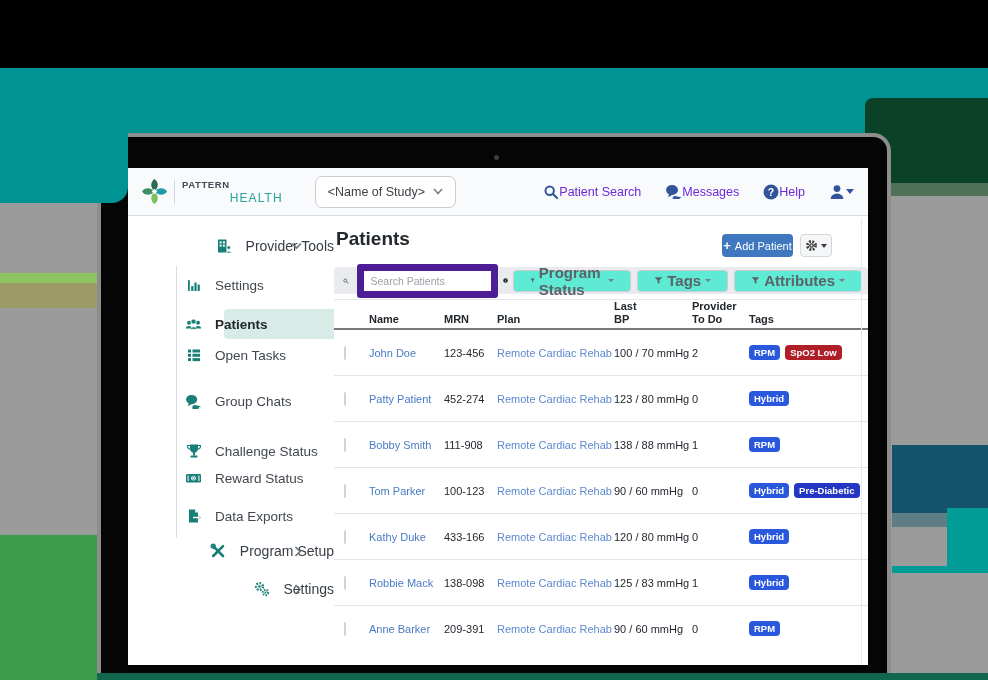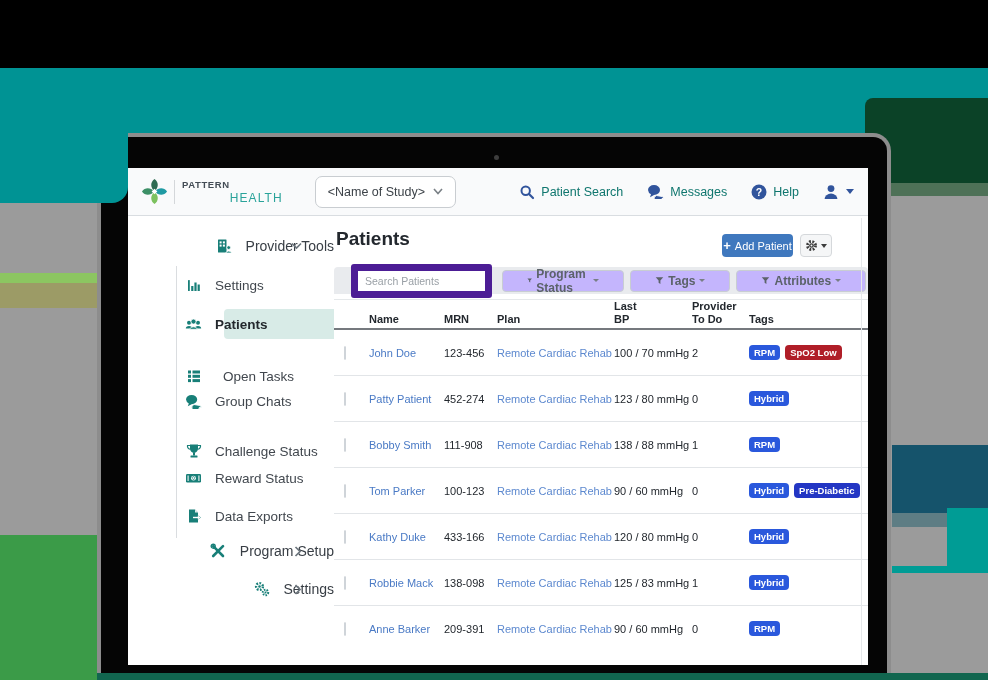--- a/index.html
+++ b/index.html
@@ -21,21 +21,21 @@
   .navbar{position:absolute;left:0;top:0;width:740px;height:48px;background:#f9fafb;
           border-bottom:1px solid #d9dde1;display:flex;align-items:center;box-sizing:border-box;}
   .brand{display:flex;align-items:center;margin-left:13px;}
   .brand-divider{width:1px;height:24px;background:#d4d7da;margin:0 7px 0 6px;}
   .brand-text{display:flex;flex-direction:row;line-height:1;}
   .brand-top{font-size:9.5px;font-weight:bold;letter-spacing:.6px;color:#434c55;}
   .brand-bot{font-size:12px;letter-spacing:1.1px;color:#2aa39a;margin-top:12px;}
   .study-btn{margin-left:32px;height:30px;padding:0 12px;display:flex;align-items:center;gap:8px;
              background:#fff;border:1px solid #c9cdd1;border-radius:7px;font-size:12.5px;color:#3c4248;}
   .nav-right{margin-left:auto;margin-right:14px;display:flex;align-items:center;gap:24px;}
-  .nav-item{display:flex;align-items:center;gap:6px;color:#0f766e;font-size:12.5px;font-weight:500;}
+  .nav-item{display:flex;align-items:center;color:#6d28d9;font-size:12.5px;font-weight:500;}
   .caret{width:0;height:0;border-left:4px solid transparent;border-right:4px solid transparent;
          border-top:5px solid #31549c;display:inline-block;}
 
   
   .sidebar{position:absolute;left:0;top:48px;width:206px;height:449px;background:#fff;}
   .guide{position:absolute;left:48px;top:50px;width:1px;height:272px;background:#dadde0;}
   .side-row{position:absolute;height:38px;display:flex;align-items:center;color:#41474e;font-size:13.5px;}
   .side-row .ic{width:17px;height:17px;flex:0 0 17px;display:flex;align-items:center;justify-content:center;}
   .parent{left:0;width:206px;padding-left:14px;box-sizing:border-box;font-size:14px;color:#383e45;justify-content:flex-end;}
   .parent .ic{margin-right:13px;}
@@ -56,23 +56,23 @@
             border:1px solid #d5d8db;border-radius:4px;box-sizing:border-box;
             display:flex;align-items:center;justify-content:center;gap:3px;}
   .gear-btn .caret{border-top-color:#3c3c3c;border-left-width:3.5px;border-right-width:3.5px;border-top-width:4px;}
   .toolbar{position:absolute;left:0;top:51px;width:534px;height:27px;background:#e9ebee;border-radius:4px 4px 0 0;
            display:flex;align-items:center;}
   .search-ic{margin:0 8px 0 9px;}
   .search-input{width:113px;height:20px;background:#fff;border:7px solid #4c1d95;border-radius:3px;
                 font-size:10.5px;color:#3c4248;padding:0 7px;font-family:"Liberation Sans",sans-serif;}
   .search-input::placeholder{color:#9aa0a6;}
   .info-ic{margin:0 5px 0 5px;}
-  .filter-btn{height:20px;margin-right:6px;padding:0 24px;display:flex;align-items:center;gap:4px;
-              background:#c4b5fd;border:1px solid #c8cdd2;border-radius:4px;
-              font-size:12px;font-weight:bold;color:#5b6269;}
+  .filter-btn{height:20px;margin-right:6px;padding:0 16px;display:flex;align-items:center;gap:4px;
+              background:#5eead4;border:1px solid #c8cdd2;border-radius:4px;
+              font-size:15px;font-weight:bold;color:#5b6269;}
   .filter-btn .caret{border-top-color:#787f86;border-left-width:3px;border-right-width:3px;border-top-width:3.5px;}
 
   
   .tbl{position:absolute;left:0;top:83px;width:534px;}
   .trow{display:grid;grid-template-columns:25px 75px 53px 117px 78px 57px auto;
         align-items:center;padding-left:10px;}
   .thead{height:31px;border-top:1px solid #e5e8ea;border-bottom:2px solid #75797e;
          font-size:11px;font-weight:bold;color:#23282e;line-height:13px;align-items:end;
          padding-bottom:5px;box-sizing:border-box;}
   .tr{height:45px;border-bottom:1px solid #e2e5e8;font-size:11px;color:#23282e;}
@@ -202,21 +202,21 @@
                 <circle cx="13" cy="6.8" r="2" fill="#187f78"></circle>
                 <circle cx="8.5" cy="5.6" r="2.5" fill="#187f78" stroke="#fff" stroke-width="0.7"></circle>
                 <path d="M0.8 12.5 a3.2 2.6 0 0 1 6.4 0 Z" fill="#187f78"></path>
                 <path d="M9.8 12.5 a3.2 2.6 0 0 1 6.4 0 Z" fill="#187f78"></path>
                 <path d="M4.6 13.3 a4 3.2 0 0 1 7.8 0 Z" fill="#187f78" stroke="#fff" stroke-width="0.7"></path>
               </svg>
             </span>
             <span class="lbl">Patients</span>
           </div>
 
-          <div class="side-row child" style="top:141px;gap:8px;">
+          <div class="side-row child" style="top:120px;">
             <span class="ic">
               <svg width="16" height="16" viewBox="0 0 16 16">
                 <rect x="2" y="2.5" width="3" height="3" fill="#187f78"></rect>
                   <rect x="6.5" y="2.5" width="7.5" height="3" fill="#187f78"></rect>
                 <rect x="2" y="6.8" width="3" height="3" fill="#187f78"></rect>
                   <rect x="6.5" y="6.8" width="7.5" height="3" fill="#187f78"></rect>
                 <rect x="2" y="11.1" width="3" height="3" fill="#187f78"></rect>
                   <rect x="6.5" y="11.1" width="7.5" height="3" fill="#187f78"></rect>
               </svg>
             </span>

